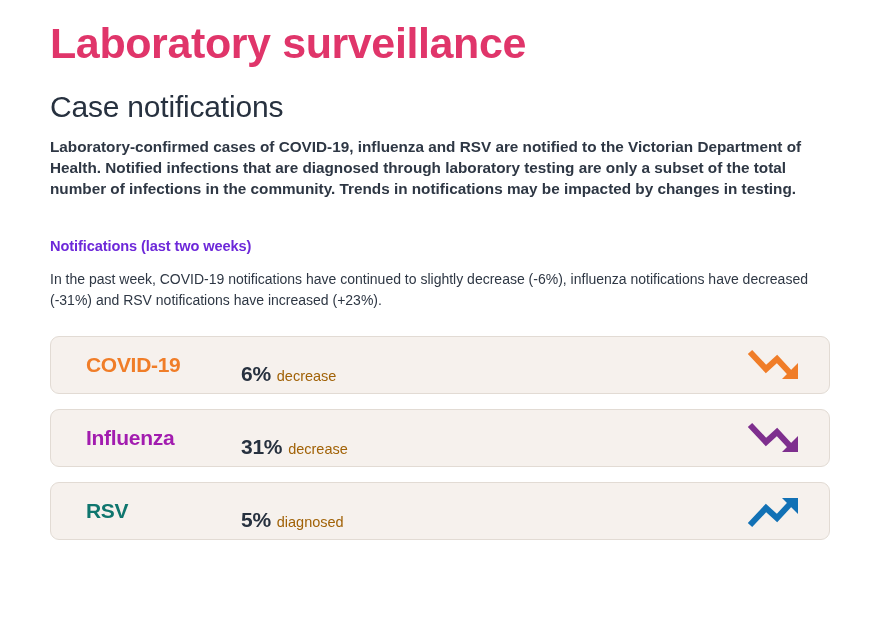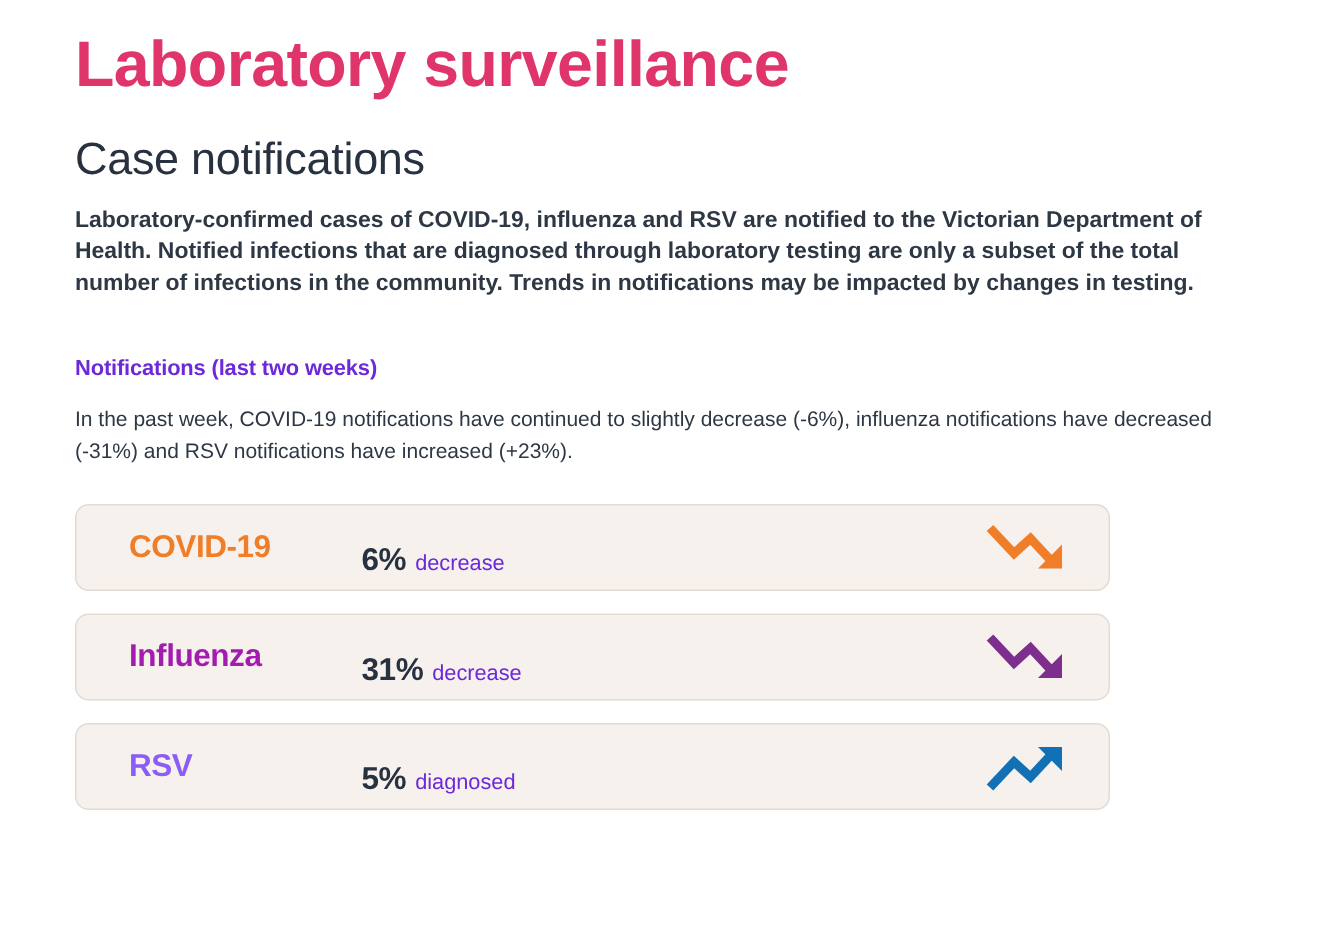--- a/index.html
+++ b/index.html
@@ -72,56 +72,56 @@
     max-width: 790px;
   }
 
   .cards {
     padding-top: 25px;
   }
 
   .card {
     position: relative;
     box-sizing: border-box;
-    width: 690px;
+    width: 780px;
     height: 58px;
     background: #f6f1ed;
     border: 1px solid #e2dbd4;
     border-radius: 9px;
     display: flex;
     align-items: center;
     margin-bottom: 15px;
   }
 
   .card-label {
     width: 190px;
     padding-left: 35px;
     box-sizing: border-box;
     font-size: 21px;
     font-weight: bold;
     letter-spacing: -0.3px;
   }
   .card-label.covid   { color: #f07d28; }
   .card-label.flu     { color: #a21caf; }
-  .card-label.rsv     { color: #8b5cf6; }
+  .card-label.rsv     { color: #0f766e; }
 
   .card-stat {
     display: flex;
     align-items: baseline;
     flex: 1 1 auto;
   }
   .card-percent {
     font-size: 21px;
     font-weight: bold;
     color: #27313f;
     letter-spacing: -0.3px;
   }
   .card-direction {
     font-size: 14.5px;
-    color: #6d28d9;
+    color: #a16207;
     margin-left: 6px;
     margin-top: 24px;
   }
 
   .card-icon {
     width: 110px;
     display: flex;
     align-items: center;
     justify-content: center;
     flex: 0 0 auto;

